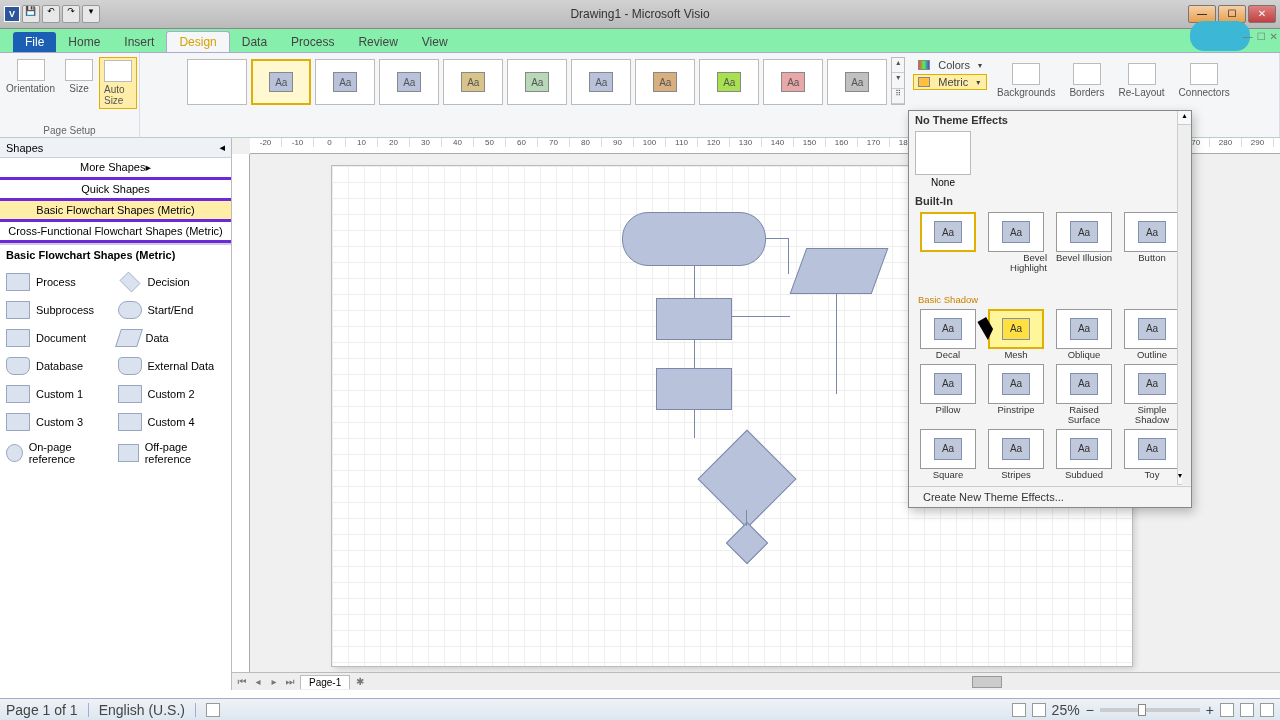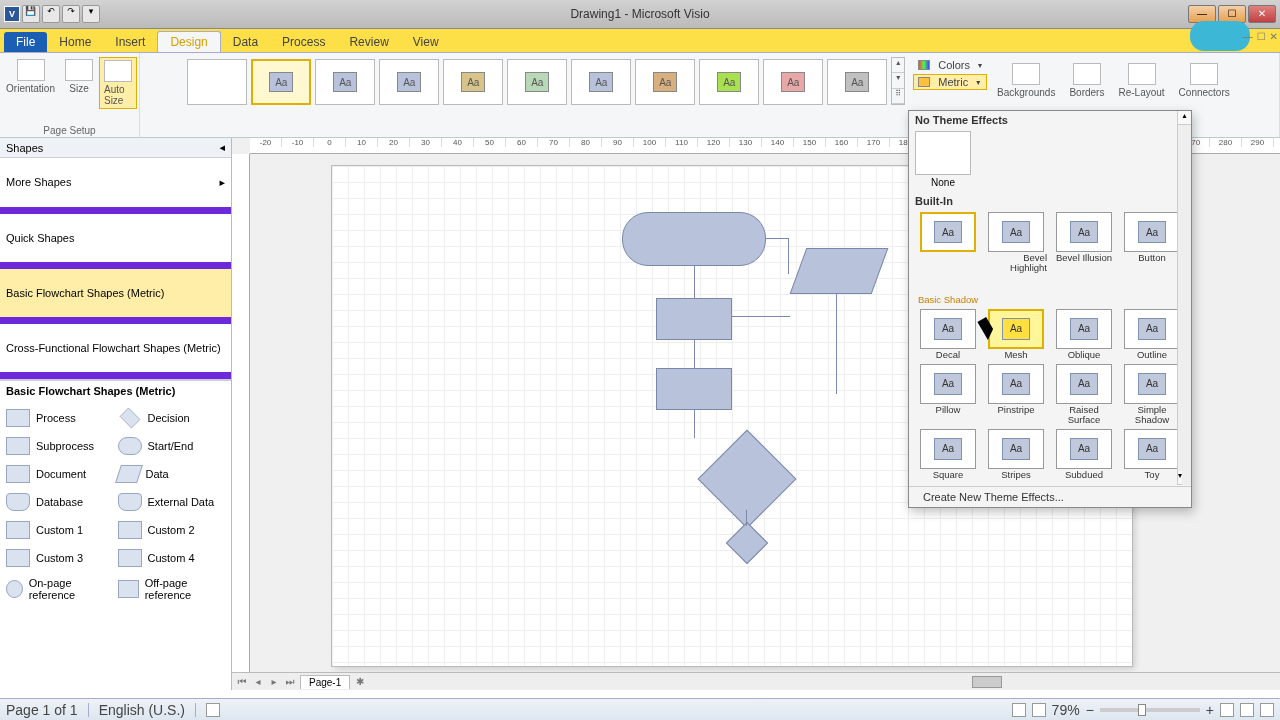--- a/index.html
+++ b/index.html
@@ -11,21 +11,21 @@
 .titlebar .qat .logo { width: 16px; height: 16px; background: #2b579a; border: 1px solid #fff; display: flex; align-items: center; justify-content: center; color: #fff; font-size: 9px; font-weight: bold; }
 .titlebar .qat .btn { width: 18px; height: 18px; background: #e8e8e8; border: 1px solid #999; border-radius: 2px; font-size: 9px; text-align: center; }
 .titlebar .title { position: absolute; left: 0; right: 0; text-align: center; font-size: 12px; color: #333; pointer-events: none; }
 .titlebar .winctrl { margin-left: auto; display: flex; gap: 2px; padding-right: 4px; }
 .titlebar .winctrl .wbtn { width: 28px; height: 18px; border: 1px solid #777; border-radius: 2px; font-size: 10px; text-align: center; line-height: 15px; }
 .titlebar .winctrl .min { background: linear-gradient(#f5d0a8,#e8a050); }
 .titlebar .winctrl .max { background: linear-gradient(#f5d0a8,#e8a050); }
 .titlebar .winctrl .close { background: linear-gradient(#e08080,#c04040); color:#fff; }
 
 
-.ribbon-tabs { height: 24px; display: flex; align-items: flex-end; background: #fde047; border-bottom: 1px solid #aac; padding-left: 4px; position: relative; }
+.ribbon-tabs { height: 24px; display: flex; align-items: flex-end; background: #86efac; border-bottom: 1px solid #aac; padding-left: 13px; position: relative; }
 .ribbon-tabs .tab { padding: 3px 12px; font-size: 12px; color: #444; cursor: pointer; }
 .ribbon-tabs .tab.file { background: #1a5fb4; color: #fff; border-radius: 3px 3px 0 0; }
 .ribbon-tabs .tab.active { background: #f5f6f7; border: 1px solid #aac; border-bottom: none; color: #d6a000; border-radius: 3px 3px 0 0; }
 .ribbon-tabs .help { position: absolute; right: 30px; top: -8px; width: 60px; height: 30px; background: #3cb8d6; border-radius: 14px; }
 .ribbon-tabs .smallwin { position: absolute; right: 2px; top: 2px; display: flex; gap: 4px; }
 .ribbon-tabs .smallwin span { font-size: 10px; color: #777; }
 
 
 .ribbon { height: 85px; background: #f5f6f7; border-bottom: 1px solid #bcc; display: flex; position: relative; }
 .group { border-right: 1px solid #d8dee8; padding: 2px 6px; display: flex; flex-direction: column; align-items: center; font-size: 10px; color: #555; position: relative; }
@@ -63,21 +63,21 @@
 .effects-panel .scrollbar { position: absolute; right: 0; top: 0; bottom: 22px; width: 14px; background: #eee; border-left: 1px solid #ccc; }
 .effects-panel .scrollbar .ar { height: 14px; text-align: center; font-size: 8px; background: #f8f8f8; border-bottom: 1px solid #ccc; }
 .effects-panel .scrollbar .arb { position: absolute; bottom: 0; }
 
 
 .main { position: absolute; top: 138px; bottom: 30px; left: 0; right: 0; display: flex; }
 
 
 .shapes-panel { width: 232px; border-right: 1px solid #bbb; background: #fff; display: flex; flex-direction: column; font-size: 11px; }
 .shapes-panel .hdr { background: #eef2f7; padding: 3px 6px; border-bottom: 1px solid #ccd; display: flex; justify-content: space-between; align-items: center; }
-.shapes-panel .row { padding: 18px 6px; border-bottom: 7px solid #6d28d9; display: flex; justify-content: space-between; cursor: pointer; }
+.shapes-panel .row { padding: 3px 6px; border-bottom: 3px solid #6d28d9; display: flex; justify-content: center; cursor: pointer; }
 .shapes-panel .row.sel { background: #ffeea8; }
 .shapes-panel .subhdr { font-weight: bold; padding: 4px 6px; border-top: 2px solid #ccd; }
 .shapes-panel .sh-grid { display: grid; grid-template-columns: 1fr 1fr; gap: 2px 4px; padding: 4px 6px; }
 .shapes-panel .sh { display: flex; align-items: center; gap: 6px; font-size: 11px; cursor: pointer; padding: 4px 0; }
 .shapes-panel .sh .pic { width: 24px; height: 18px; background: #dbe2ef; border: 1px solid #9aa7c0; }
 .shapes-panel .sh .pic.diamond { transform: rotate(45deg) scale(0.7); }
 .shapes-panel .sh .pic.round { border-radius: 9px; }
 .shapes-panel .sh .pic.para { transform: skewX(-18deg); width: 22px; }
 .shapes-panel .sh .pic.cyl { border-radius: 4px 4px 8px 8px; }
 .shapes-panel .sh .pic.circle { border-radius: 50%; width: 18px; height: 18px; }
@@ -473,21 +473,21 @@
 
 <div class="statusbar">
   <span>Page 1 of 1</span>
   <div class="divider"></div>
   <span>English (U.S.)</span>
   <div class="divider"></div>
   <div class="ico"></div>
   <div class="right">
     <div class="ico"></div>
     <div class="ico"></div>
-    <span>79%</span>
+    <span>25%</span>
     <span>−</span>
     <div class="zoom-slider">
         <div class="knob"></div>
       </div>
     <span>+</span>
     <div class="ico"></div>
     <div class="ico"></div>
     <div class="ico"></div>
   </div>
 </div>

